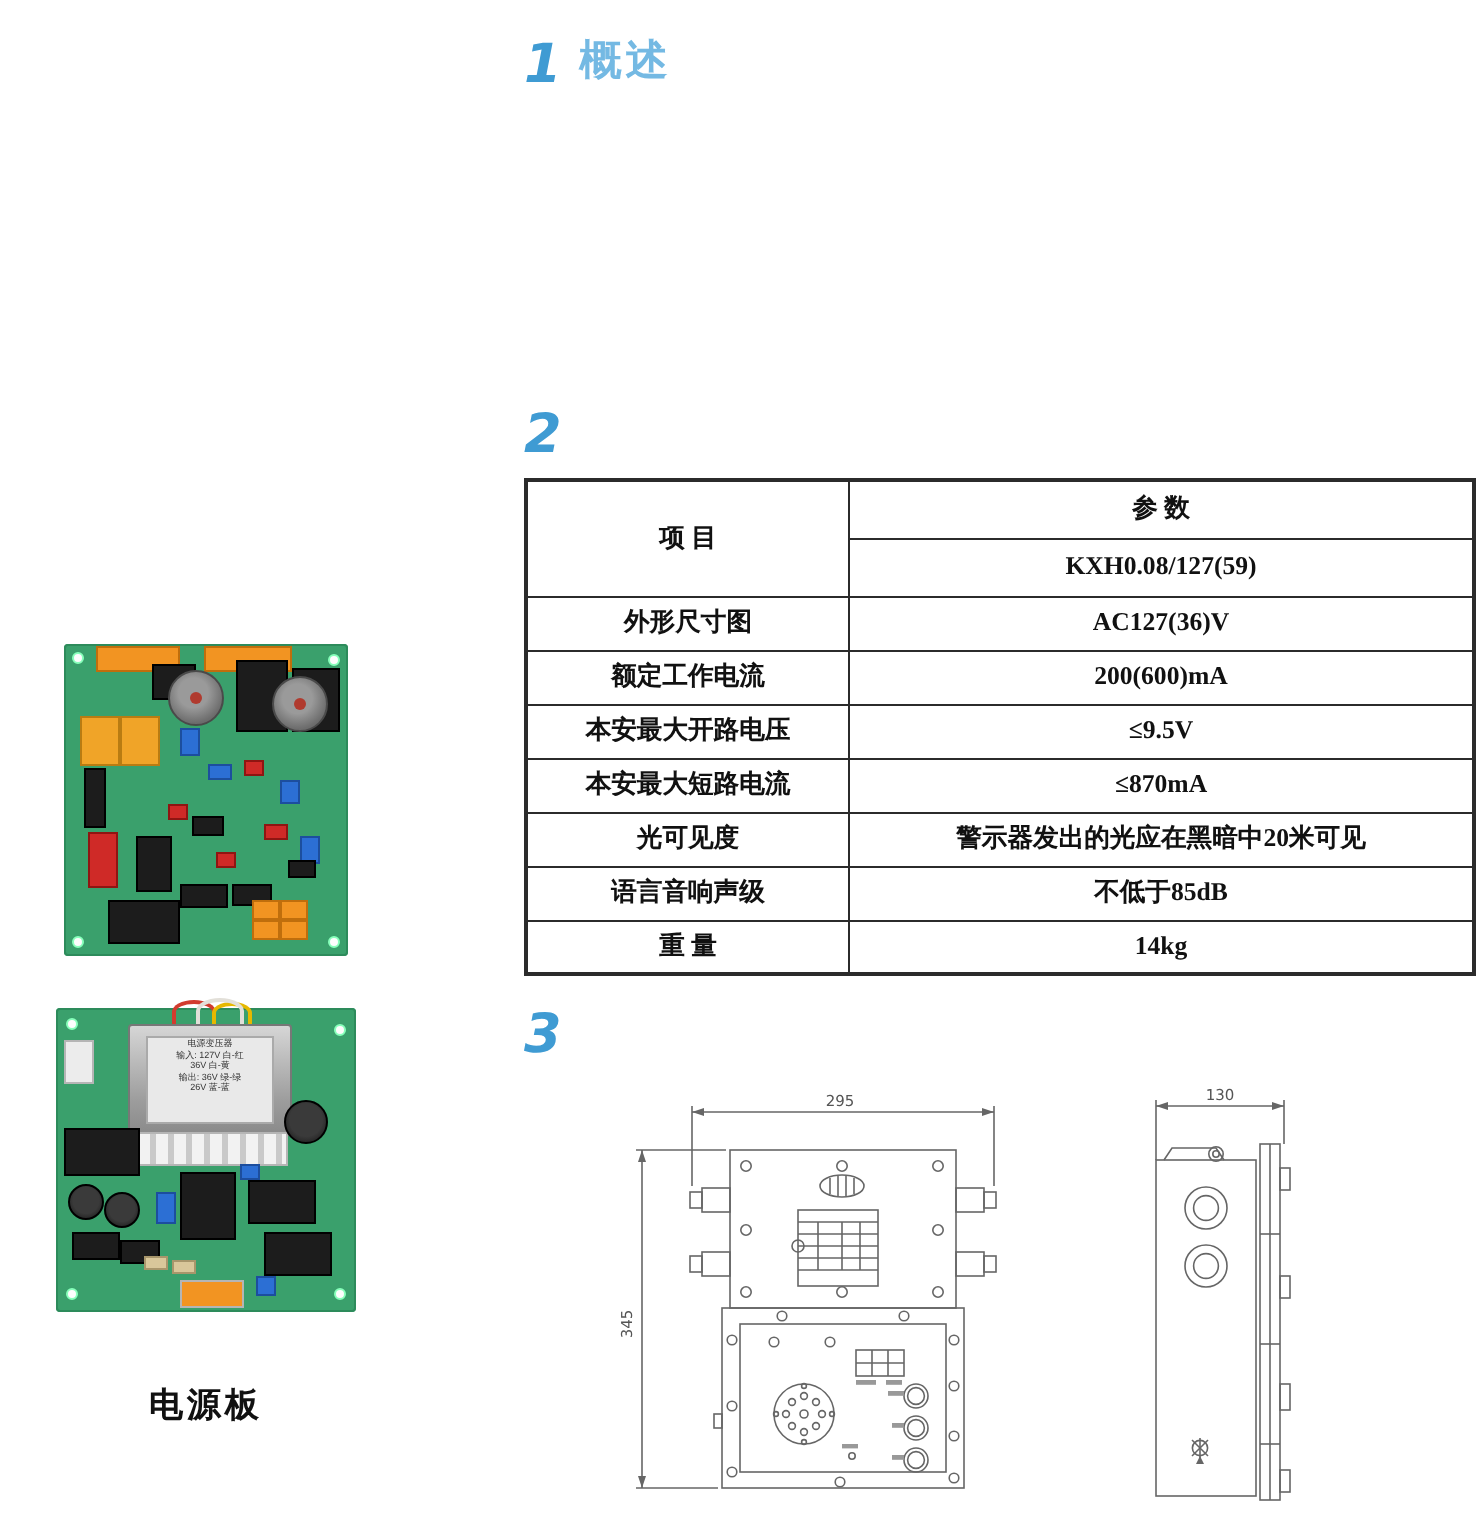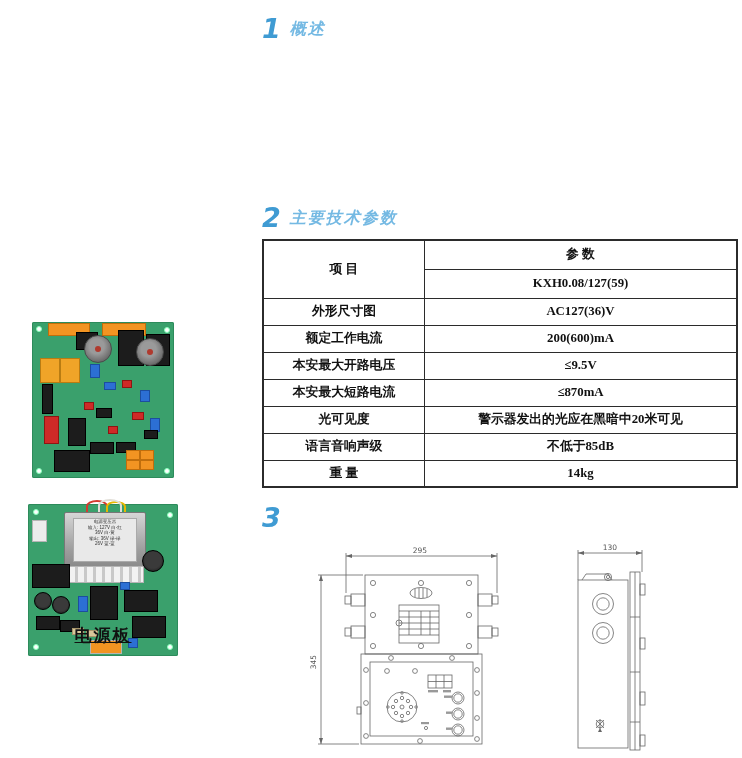--- a/index.html
+++ b/index.html
@@ -3,21 +3,21 @@
 <meta charset="utf-8">
 <style>
   html,body{margin:0;padding:0;background:#fff;}
   .page{position:relative;width:742px;height:758px;background:#ffffff;overflow:hidden;
         font-family:"Liberation Serif","DejaVu Serif",serif;color:#1e1e1e;}
 
   
   .sec-head{position:absolute;left:262px;display:flex;align-items:flex-end;gap:9px;}
   .sec-num{font-family:"DejaVu Sans","Liberation Sans",sans-serif;font-weight:900;font-style:italic;
            font-size:27px;line-height:26px;color:#3f9bd3;}
-  .sec-title{font-style:italic;font-weight:700;font-size:16px;color:#74b9e3;letter-spacing:2px;padding-bottom:2px;}
+  .sec-title{font-weight:700;font-size:21px;color:#74b9e3;letter-spacing:2px;padding-bottom:2px;}
 
   
   .para{position:absolute;left:262px;top:48px;width:477px;font-size:13.4px;line-height:22.6px;
         text-align:justify;text-indent:2.1em;font-weight:600;color:#222;letter-spacing:0.4px;}
 
   
   table.spec{position:absolute;left:262px;top:239px;width:476px;border-collapse:collapse;
              font-size:12.8px;color:#111;}
   table.spec td,table.spec th{border:1px solid #2b2b2b;text-align:center;vertical-align:middle;
              padding:0 4px;font-weight:700;}
@@ -57,21 +57,20 @@
 
 <div class="page">
 
   <div class="sec-head" style="top:16px;">
     <span class="sec-num">1</span>
     <span class="sec-title">概述</span>
   </div>
 
   <div class="sec-head" style="top:205px;">
     <span class="sec-num">2</span>
-    <span class="sec-title">主要技术参数</span>
   </div>
 
   <table class="spec">
     <tbody>
         <tr class="hdr">
       <td class="c-item" rowspan="2">项 目</td>
       <td>参  数</td>
     </tr>
     <tr class="hdr">
       <td>KXH0.08/127(59)</td>
@@ -332,15 +331,15 @@
     <div class="cmp blu" style="left:50px;top:92px;width:8px;height:14px;"></div>
     <div class="cmp cap" style="left:114px;top:46px;width:20px;height:20px;"></div>
     <div class="cmp blk" style="left:96px;top:86px;width:32px;height:20px;"></div>
     <div class="cmp blk" style="left:104px;top:112px;width:32px;height:20px;"></div>
     <div class="cmp org teeth" style="left:62px;top:136px;width:30px;height:12px;background:#f29422;"></div>
     <div class="cmp bei" style="left:44px;top:124px;width:10px;height:5px;"></div>
     <div class="cmp bei" style="left:58px;top:126px;width:10px;height:5px;"></div>
     <div class="cmp blu" style="left:100px;top:134px;width:8px;height:8px;"></div>
     <div class="cmp blu" style="left:92px;top:78px;width:8px;height:6px;"></div>
   </div>
-  <div class="board-label" style="left:28px;top:624px;width:150px;text-decoration:underline;">电源板</div>
+  <div class="board-label" style="left:28px;top:691px;width:150px;">电源板</div>
 
 </div>
 
 </body></html>

